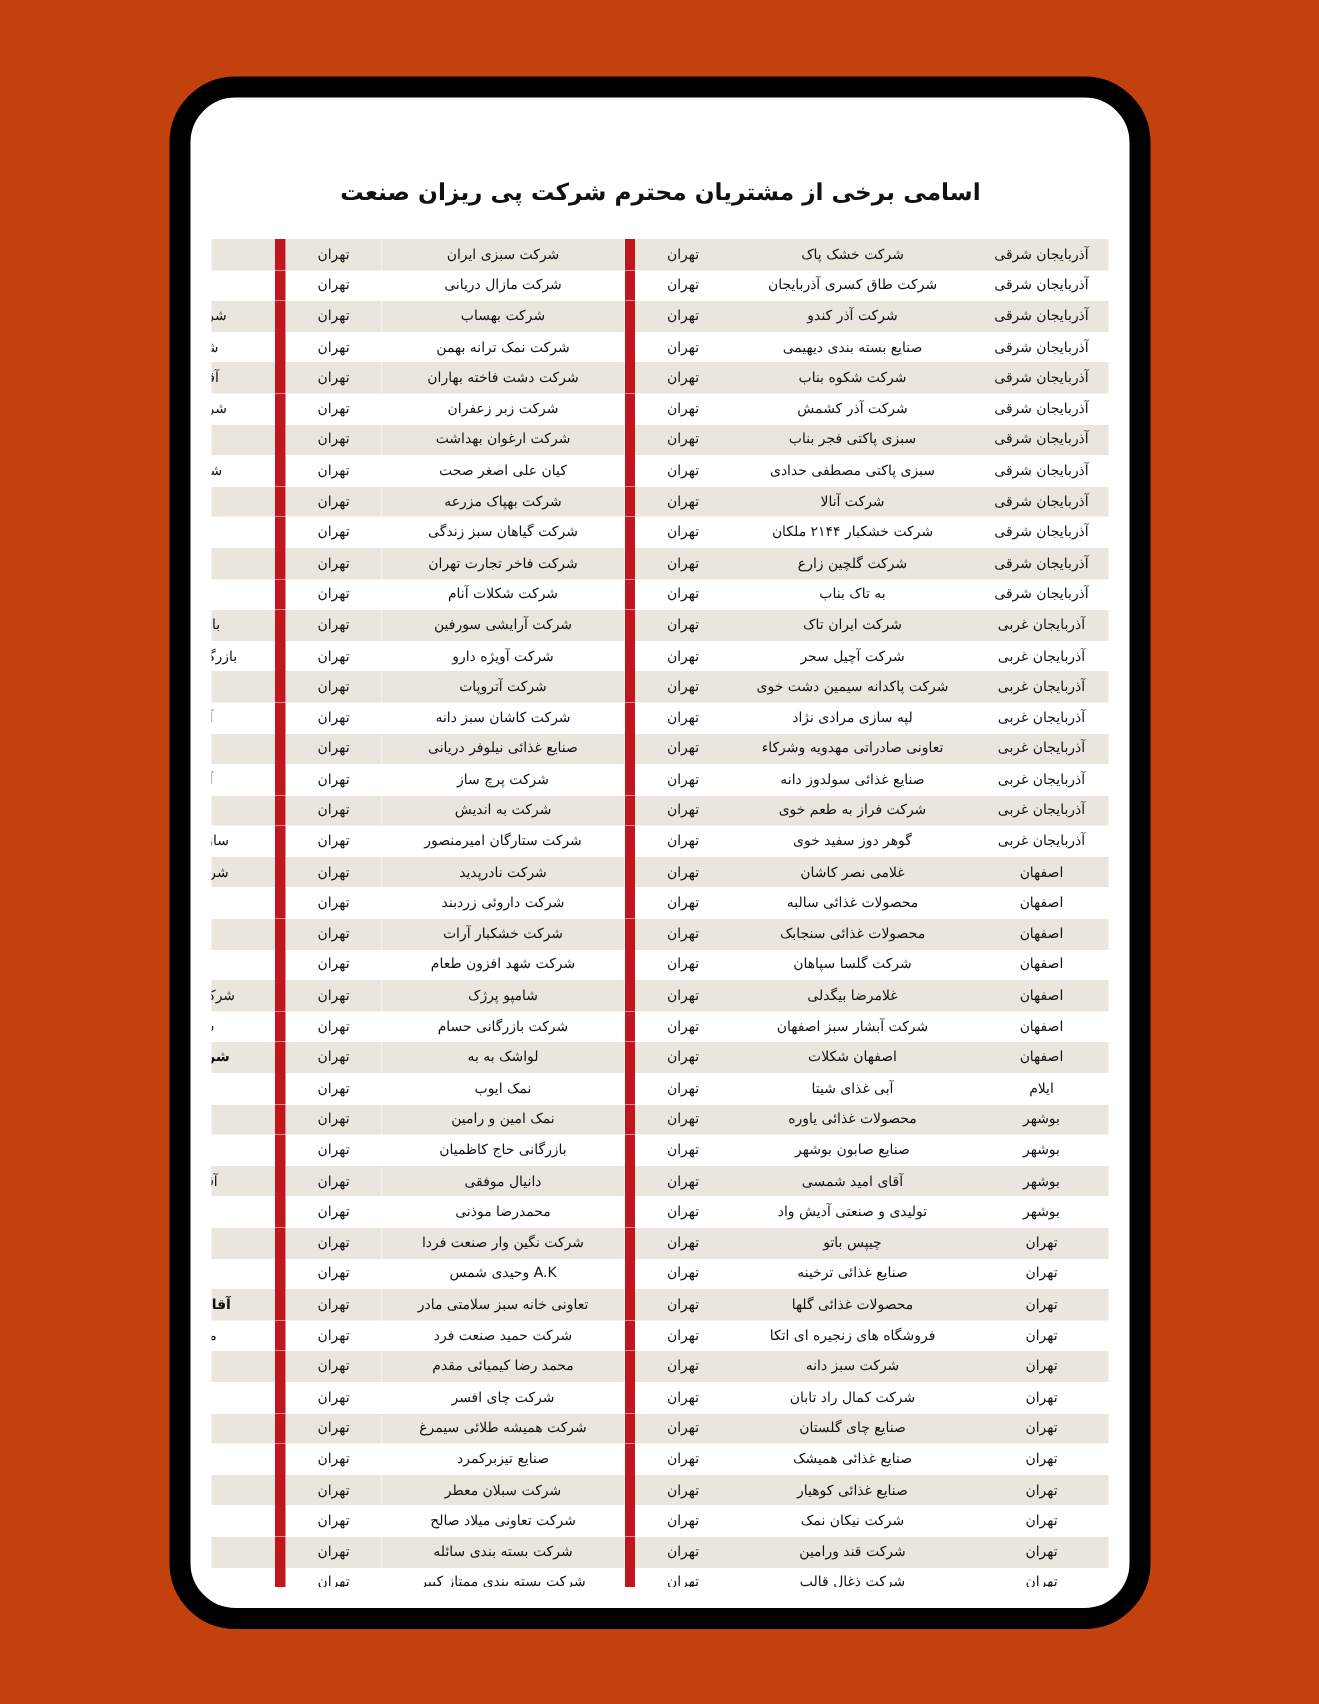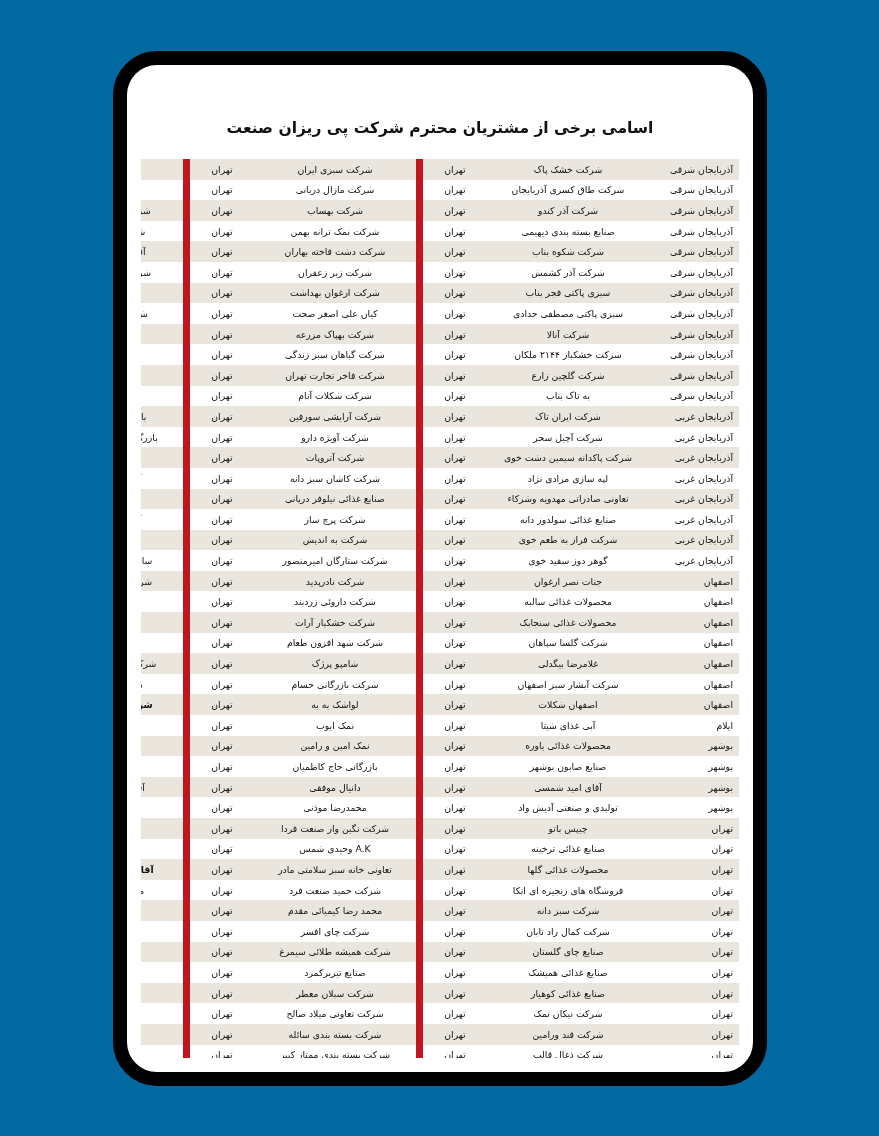--- a/index.html
+++ b/index.html
@@ -11,21 +11,21 @@
     width: 879px;
     height: 1136px;
     font-family: "DejaVu Sans", "Liberation Sans", sans-serif;
     color: #111111;
     overflow: hidden;
   }
   .page {
     position: relative;
     width: 879px;
     height: 1136px;
-    background: #0369a1;
+    background: #c2410c;
   }
   
   .frame {
     position: absolute;
     left: 113px;
     top: 51px;
     width: 654px;
     height: 1035px;
     border: 14px solid #000000;
     border-radius: 44px;
@@ -60,21 +60,21 @@
     height: 20.6px;
     font-size: 9.3px;
     padding: 0 6px;
     white-space: nowrap;
     overflow: hidden;
     text-overflow: ellipsis;
     border: 0;
     vertical-align: middle;
   }
   
-  .c-prov { width: 78px; text-align: right; }
+  .c-prov { width: 78px; text-align: center; }
   .c-name { width: 150px; text-align: center; }
   .sep    { width: 7px; padding: 0 !important; background: #c2161f; }
   .c-city { width: 52px; text-align: center; }
 
   
   tr.odd td.cell { background: #eae6de; }
   tr.even td.cell { background: #ffffff; }
 
   td.bold-cell { font-weight: bold; }
 
@@ -284,21 +284,21 @@
               <td class="cell c-name">گوهر دوز سفید خوی</td>
               <td class="cell c-city">تهران</td>
               <td class="sep sep-cell"></td>
               <td class="cell c-name">شرکت ستارگان امیرمنصور</td>
               <td class="cell c-city">تهران</td>
               <td class="sep sep-cell"></td>
               <td class="cell c-name">سازمان تعاون صنعت نفت</td>
             </tr>
             <tr class="odd">
               <td class="cell c-prov">اصفهان</td>
-              <td class="cell c-name">جنات نصر ارغوان</td>
+              <td class="cell c-name">غلامی نصر کاشان</td>
               <td class="cell c-city">تهران</td>
               <td class="sep sep-cell"></td>
               <td class="cell c-name">شرکت نادرپدید</td>
               <td class="cell c-city">تهران</td>
               <td class="sep sep-cell"></td>
               <td class="cell c-name">شرکت صنایع غذائی پسندا</td>
             </tr>
             <tr class="even">
               <td class="cell c-prov">اصفهان</td>
               <td class="cell c-name">محصولات غذائی سالبه</td>

